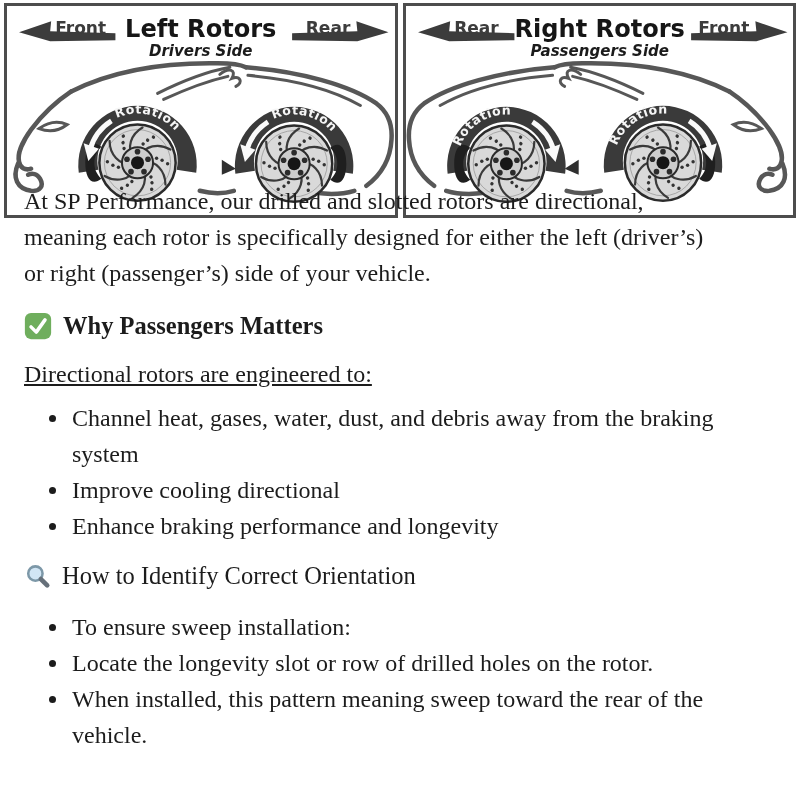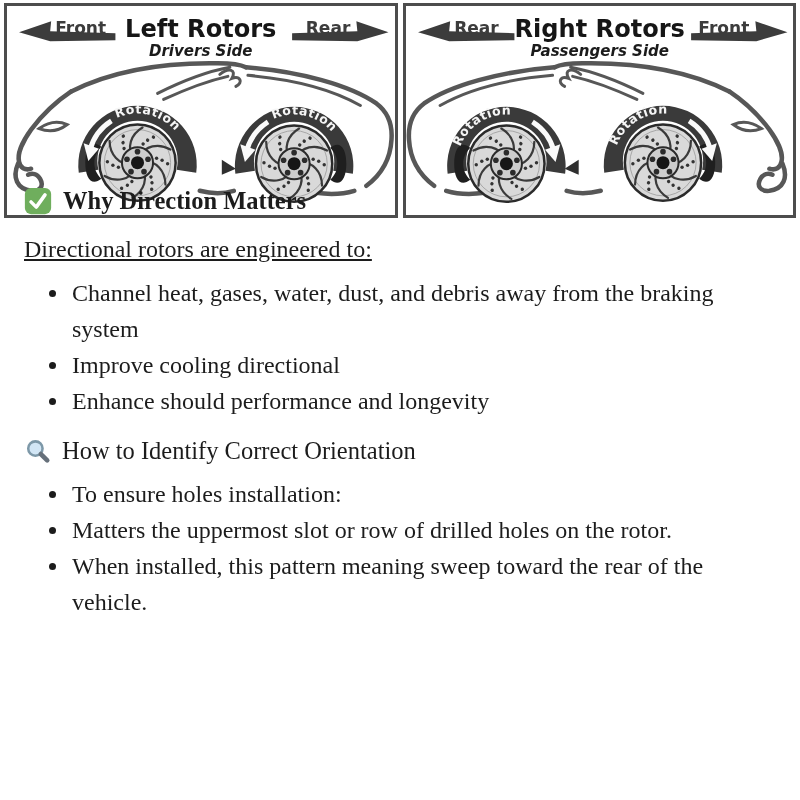--- a/index.html
+++ b/index.html
@@ -30,21 +30,21 @@
   .hdr-arrow{fill:#3c3c3c;}
   .ttl{font:bold 24px "DejaVu Sans",sans-serif;fill:#161616;}
   .sub{font:italic bold 15px "DejaVu Sans",sans-serif;fill:#1b1b1b;}
   .rot{font:bold 12.5px "DejaVu Sans",sans-serif;fill:#f5f5f5;letter-spacing:.5px;}
 
   
   .content{padding:8px 0 0 24px;width:705px;font-size:24px;line-height:1.5;}
   .intro{margin:0 0 17px 0;}
   .head{display:flex;align-items:center;gap:11px;font-size:24.5px;margin:0;}
   .head.bold{font-weight:bold;margin-bottom:11px;}
-  .head.plain{font-weight:normal;margin-bottom:6px;align-items:center;}
+  .head.plain{font-weight:normal;margin-bottom:14px;align-items:center;}
   .lead{margin:0 0 8px 0;text-decoration:underline;}
   ul{margin:0 0 14px 0;padding-left:46px;}
   ul.last{margin-bottom:0;}
   li{padding-left:2px;}
   .emoji{display:inline-flex;flex:0 0 auto;}
   .emoji svg{display:block;}
 </style>
 </head>
 <body>
 
@@ -149,48 +149,49 @@
       </text>
       <text class="rot">
         <textPath href="#tpR2">Rotation</textPath>
       </text>
     </svg>
   </div>
 </div>
 
 <div class="content">
 
+  <p class="intro">At SP Performance, our drilled and slotted rotors are directional, meaning each rotor is specifically designed for either the left (driver’s) or right (passenger’s) side of your vehicle.</p>
 
   <h2 class="head bold">
     <span class="emoji">
       <svg width="28" height="28" viewBox="0 0 32 32">
         <rect x="1" y="1" width="30" height="30" rx="7" fill="#6fae5d"></rect>
         <polyline points="8,17 14,23 24,9" fill="none" stroke="#ffffff" stroke-width="4" stroke-linecap="round" stroke-linejoin="round"></polyline>
       </svg>
     </span>
-    <span>Why Direction Matters</span>
+    <span>Why Passengers Matters</span>
   </h2>
 
   <p class="lead">Directional rotors are engineered to:</p>
 
   <ul>
     <li>Channel heat, gases, water, dust, and debris away from the braking system</li>
     <li>Improve cooling directional</li>
-    <li>Enhance should performance and longevity</li>
+    <li>Enhance braking performance and longevity</li>
   </ul>
 
   <h2 class="head plain">
     <span class="emoji">
       <svg width="27" height="27" viewBox="0 0 32 32">
         <circle cx="13.5" cy="12.5" r="8.5" fill="#d2e6f5" stroke="#7d98a8" stroke-width="3"></circle>
         <line x1="20" y1="19" x2="27.5" y2="26.5" stroke="#66707a" stroke-width="5.5" stroke-linecap="round"></line>
       </svg>
     </span>
     <span>How to Identify Correct Orientation</span>
   </h2>
 
   <ul class="last">
-    <li>To ensure holes installation:</li>
-    <li>Matters the uppermost slot or row of drilled holes on the rotor.</li>
+    <li>To ensure sweep installation:</li>
+    <li>Locate the longevity slot or row of drilled holes on the rotor.</li>
     <li>When installed, this pattern meaning sweep toward the rear of the vehicle.</li>
   </ul>
 
 </div>
 
 </body></html>

